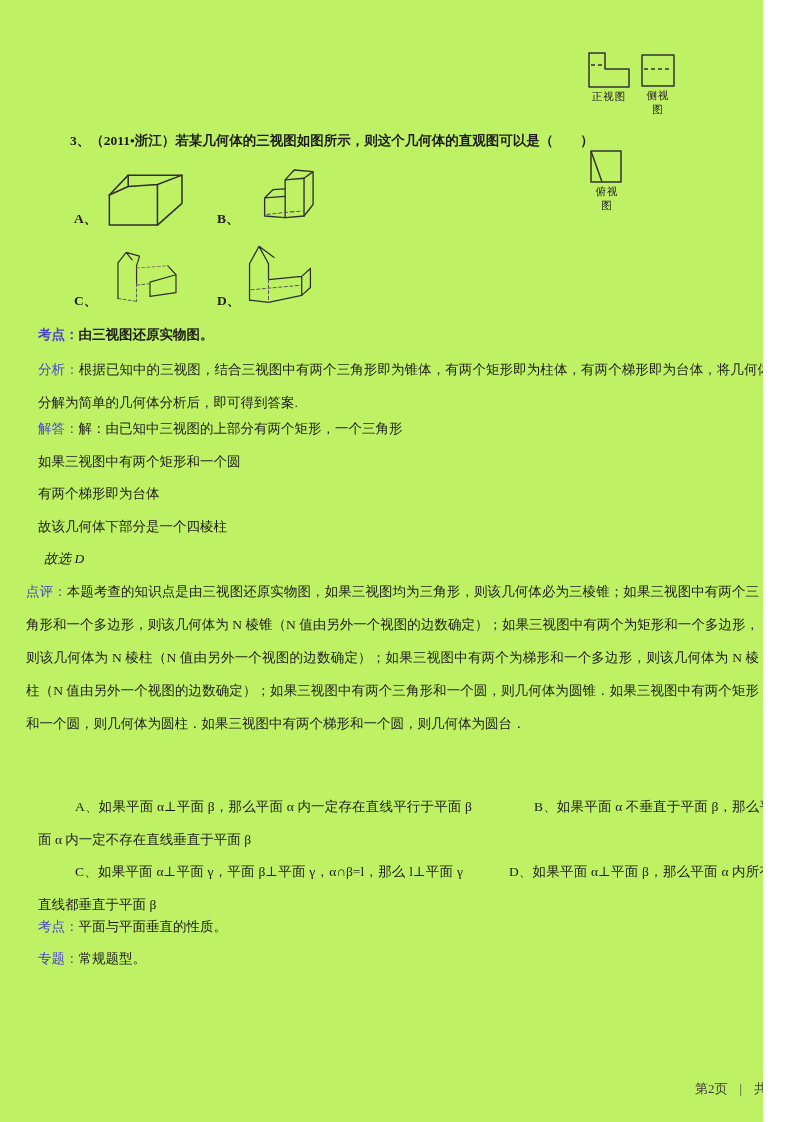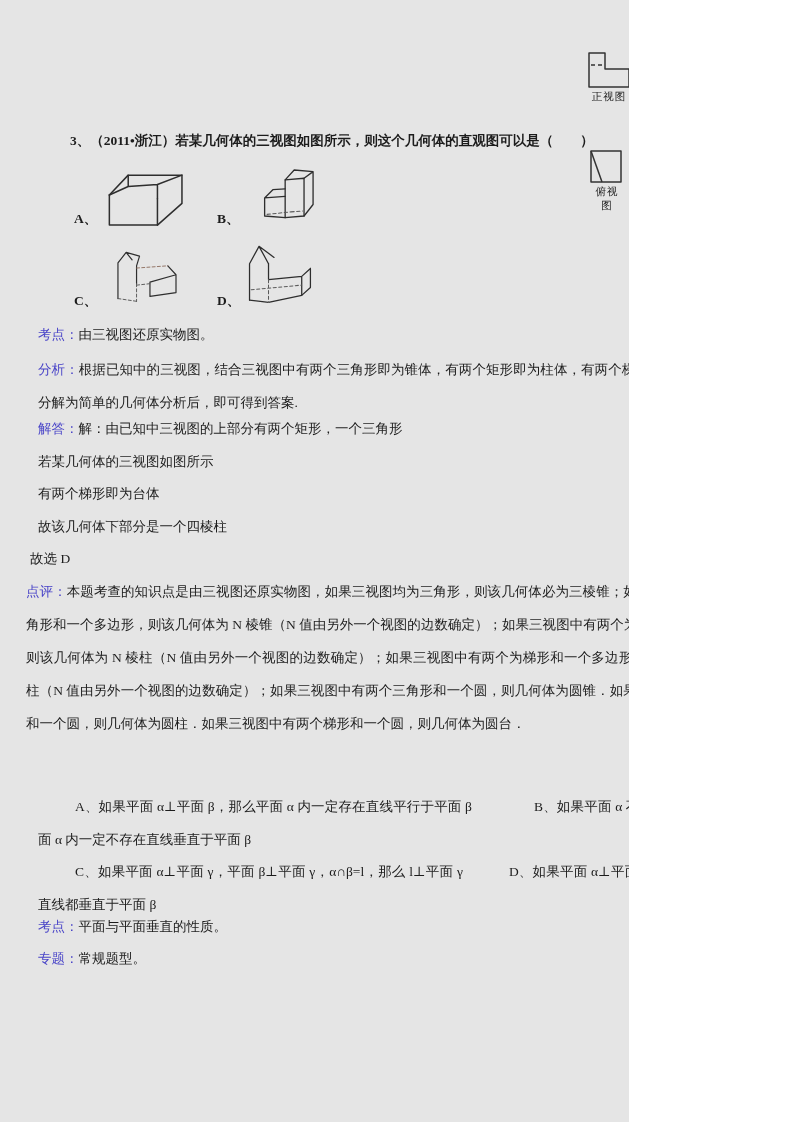--- a/index.html
+++ b/index.html
@@ -1,20 +1,20 @@
 <!DOCTYPE html>
 <html><head>
 <meta charset="utf-8">
 <style>
   * { box-sizing: border-box; }
   html,body { margin:0; padding:0; background:#fff; }
   .page {
     position: relative;
-    width: 629px; height: 1122px;
-    background: #e5e5e5;
+    width: 763px; height: 1122px;
+    background: #bef264;
     font-family: "Liberation Serif", "DejaVu Serif", serif;
     color: #1c1c1c;
     font-size: 13.5px;
     overflow: hidden;
   }
   .abs { position: absolute; }
   .kw { color: #4a45c8; }
   .stem { font-weight: bold; }
   .para { width: 733px; text-align: justify; line-height: 33px; }
   .optline { width: 735px; text-indent: 37px; text-align: justify; line-height: 33px; }
@@ -86,35 +86,35 @@
   <span class="abs optlabel" style="left:74px; top:292px;">C、</span>
 
   <svg class="abs" style="left:238px; top:240px;" width="80" height="68" viewBox="0 0 100 86">
     <path class="sk" d="M14,30 L14,76 M14,30 L26,8 L38,30 M26,8 L45,22"></path>
     <path class="sk" d="M38,30 L38,50 M38,50 L80,46 L91,36 M91,36 L91,60 L80,70 M80,46 L80,70"></path>
     <path class="sk" d="M14,76 L38,79 L80,70"></path>
     <path class="skd" d="M38,50 L38,79 M16,63 L80,57"></path>
   </svg>
   <span class="abs optlabel" style="left:217px; top:292px;">D、</span>
 
-  <div class="abs" style="left:38px; top:326px;">
+  <div class="abs" style="left:38px; top:326px;font-weight:bold;">
     <span class="kw">考点：</span><span>由三视图还原实物图。</span>
   </div>
 
   <div class="abs para" style="left:38px; top:353px;">
     <span class="kw">分析：</span><span>根据已知中的三视图，结合三视图中有两个三角形即为锥体，有两个矩形即为柱体，有两个梯形即为台体，将几何体分解为简单的几何体分析后，即可得到答案.</span>
   </div>
 
   <div class="abs" style="left:38px; top:420px;">
     <span class="kw">解答：</span><span>解：由已知中三视图的上部分有两个矩形，一个三角形</span>
   </div>
-  <div class="abs" style="left:38px; top:453px;">若某几何体的三视图如图所示</div>
+  <div class="abs" style="left:38px; top:453px;">如果三视图中有两个矩形和一个圆</div>
   <div class="abs" style="left:38px; top:485px;">有两个梯形即为台体</div>
   <div class="abs" style="left:38px; top:518px;">故该几何体下部分是一个四棱柱</div>
-  <div class="abs" style="left:30px; top:550px;">故选 D</div>
+  <div class="abs" style="left:44px; top:550px;font-style:italic;">故选 D</div>
 
   <div class="abs para" style="left:26px; top:575px;">
     <span class="kw">点评：</span><span>本题考查的知识点是由三视图还原实物图，如果三视图均为三角形，则该几何体必为三棱锥；如果三视图中有两个三角形和一个多边形，则该几何体为 N 棱锥（N 值由另外一个视图的边数确定）；如果三视图中有两个为矩形和一个多边形，则该几何体为 N 棱柱（N 值由另外一个视图的边数确定）；如果三视图中有两个为梯形和一个多边形，则该几何体为 N 棱柱（N 值由另外一个视图的边数确定）；如果三视图中有两个三角形和一个圆，则几何体为圆锥．如果三视图中有两个矩形和一个圆，则几何体为圆柱．如果三视图中有两个梯形和一个圆，则几何体为圆台．</span>
   </div>
 
 
   <div class="abs optline" style="left:38px; top:855px;">
     <span>C、如果平面 α⊥平面 γ，平面 β⊥平面 γ，α∩β=l，那么 l⊥平面 γ</span><span class="gapD">D、如果平面 α⊥平面 β，那么平面 α 内所有直线都垂直于平面 β</span>
   </div>
 

